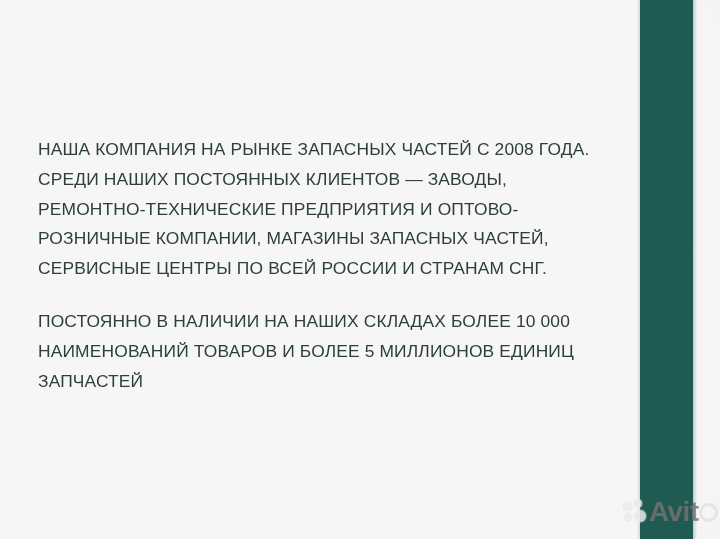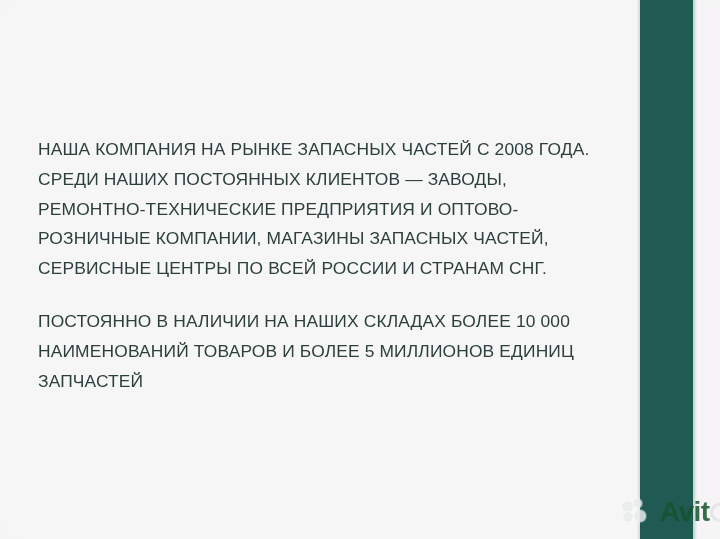--- a/index.html
+++ b/index.html
@@ -98,23 +98,23 @@
     background: #e9eceb;
     box-shadow: 0 0 0 1px rgba(255,255,255,0.35);
   }
   .wm-mark i.c1 { width: 11px; height: 11px; left: 0px;  top: 2px; }
   .wm-mark i.c2 { width: 9px;  height: 9px;  left: 11px; top: 0px; }
   .wm-mark i.c3 { width: 10px; height: 10px; left: 1px;  top: 13px; }
   .wm-mark i.c4 { width: 12px; height: 12px; left: 12px; top: 11px; }
   .wm-text {
     font-size: 28px;
     font-weight: 700;
-    color: #14532d;
+    color: #737373;
     letter-spacing: -0.6px;
-    margin-left: 12px;
+    margin-left: 1px;
     line-height: 30px;
     text-align: center;
   }
   .wm-o {
     display: inline-block;
     width: 19px;
     height: 19px;
     border: 3.5px solid #dfe4e3;
     border-radius: 50%;
     vertical-align: -2px;

